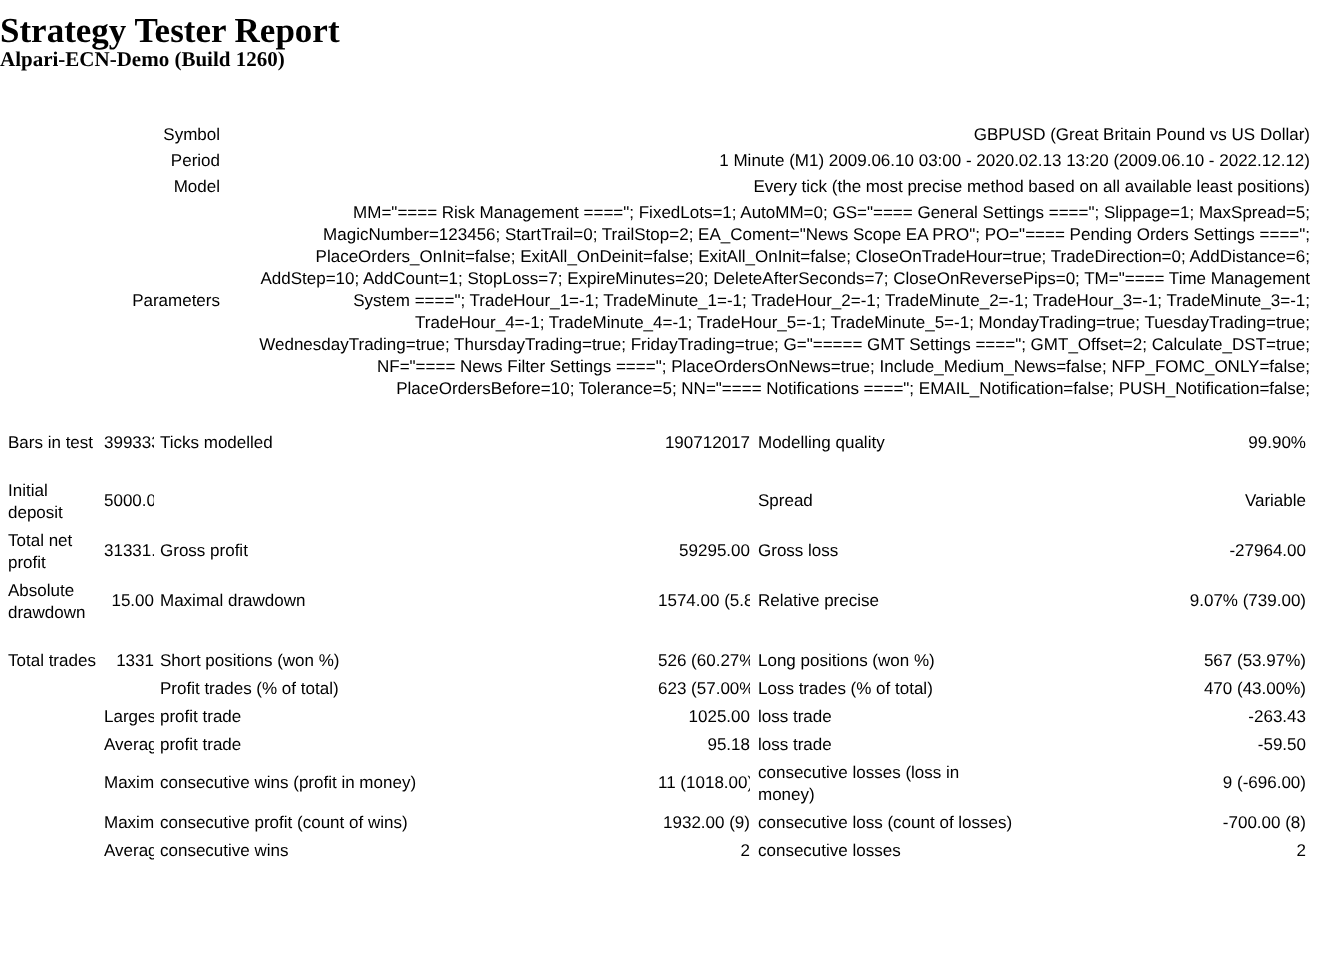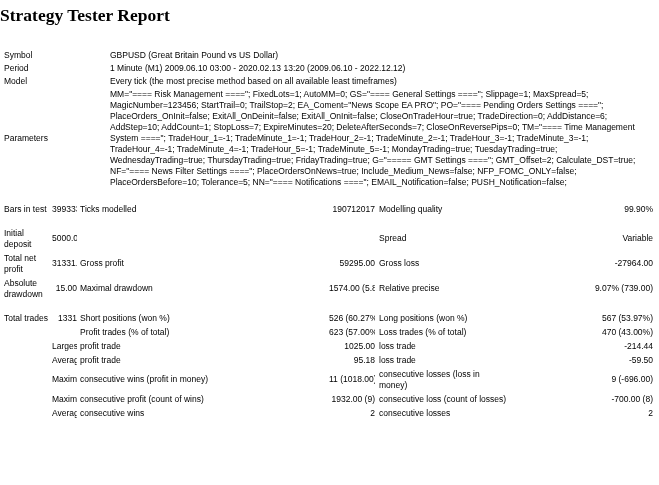--- a/index.html
+++ b/index.html
@@ -10,57 +10,58 @@
     font-size:8.5px;
   }
   .header { text-align:left; font-family:"Liberation Serif","DejaVu Serif",serif; font-weight:bold; padding-top:5px; }
   .title    { font-size:17.5px; line-height:20px; }
   .subtitle { font-size:14px;   line-height:16px; margin-top:1px; }
   .server   { font-size:10.5px; line-height:12px; }
 
   table { border-collapse:collapse; table-layout:fixed; margin-left:4px; }
 
   #info { width:651px; margin-top:24px; }
-  #info td { vertical-align:middle; padding:1px 0; line-height:11px; overflow:hidden; }
+  #info td { vertical-align:middle; padding:1px 0; line-height:11px; overflow:hidden;text-align:right; }
   #info td.ilabel { vertical-align:middle; }
   #info tr.oneline td { white-space:nowrap; }
   .params { line-height:11.3px; }
 
   #stats { width:649px; margin-top:13px; }
   #stats td { vertical-align:middle; padding:1.5px 0; line-height:11px; overflow:hidden; }
   #stats td.c1 { white-space:pre-line; }
   #stats td.c2, #stats td.c4, #stats td.c6 { text-align:right; white-space:nowrap; }
   #stats td.c3 { padding-left:3px; }
   #stats td.c5 { padding-left:4px; }
   #stats tr.spacer td { height:10px; padding:0; }
 </style>
 </head>
 <body>
 
 <div class="header">
   <div class="title">Strategy Tester Report</div>
+  <div class="server">Alpari-ECN-Demo (Build 1260)</div>
 </div>
 
 <table id="info">
   <colgroup>
       <col style="width:106px">
       <col style="width:545px">
     </colgroup>
   <tbody>
       <tr class="oneline">
     <td class="ilabel">Symbol</td>
     <td>GBPUSD (Great Britain Pound vs US Dollar)</td>
   </tr>
   <tr class="oneline">
     <td class="ilabel">Period</td>
     <td>1 Minute (M1) 2009.06.10 03:00 - 2020.02.13 13:20 (2009.06.10 - 2022.12.12)</td>
   </tr>
   <tr class="oneline">
     <td class="ilabel">Model</td>
-    <td>Every tick (the most precise method based on all available least timeframes)</td>
+    <td>Every tick (the most precise method based on all available least positions)</td>
   </tr>
   <tr>
     <td class="ilabel">Parameters</td>
     <td class="params">MM="==== Risk Management ===="; FixedLots=1; AutoMM=0; GS="==== General Settings ===="; Slippage=1; MaxSpread=5; MagicNumber=123456; StartTrail=0; TrailStop=2; EA_Coment="News Scope EA PRO"; PO="==== Pending Orders Settings ===="; PlaceOrders_OnInit=false; ExitAll_OnDeinit=false; ExitAll_OnInit=false; CloseOnTradeHour=true; TradeDirection=0; AddDistance=6; AddStep=10; AddCount=1; StopLoss=7; ExpireMinutes=20; DeleteAfterSeconds=7; CloseOnReversePips=0; TM="==== Time Management System ===="; TradeHour_1=-1; TradeMinute_1=-1; TradeHour_2=-1; TradeMinute_2=-1; TradeHour_3=-1; TradeMinute_3=-1; TradeHour_4=-1; TradeMinute_4=-1; TradeHour_5=-1; TradeMinute_5=-1; MondayTrading=true; TuesdayTrading=true; WednesdayTrading=true; ThursdayTrading=true; FridayTrading=true; G="===== GMT Settings ===="; GMT_Offset=2; Calculate_DST=true; NF="==== News Filter Settings ===="; PlaceOrdersOnNews=true; Include_Medium_News=false; NFP_FOMC_ONLY=false; PlaceOrdersBefore=10; Tolerance=5; NN="==== Notifications ===="; EMAIL_Notification=false; PUSH_Notification=false;</td>
   </tr>
 </tbody>
   </table>
 
 <table id="stats">
   <colgroup>
@@ -128,21 +129,21 @@
         <td class="c4">623 (57.00%)</td>
         <td class="c5">Loss trades (% of total)</td>
         <td class="c6">470 (43.00%)</td>
       </tr>
       <tr>
         <td class="c1"></td>
         <td class="c2">Largest</td>
         <td class="c3">profit trade</td>
         <td class="c4">1025.00</td>
         <td class="c5">loss trade</td>
-        <td class="c6">-214.44</td>
+        <td class="c6">-263.43</td>
       </tr>
       <tr>
         <td class="c1"></td>
         <td class="c2">Average</td>
         <td class="c3">profit trade</td>
         <td class="c4">95.18</td>
         <td class="c5">loss trade</td>
         <td class="c6">-59.50</td>
       </tr>
       <tr>

